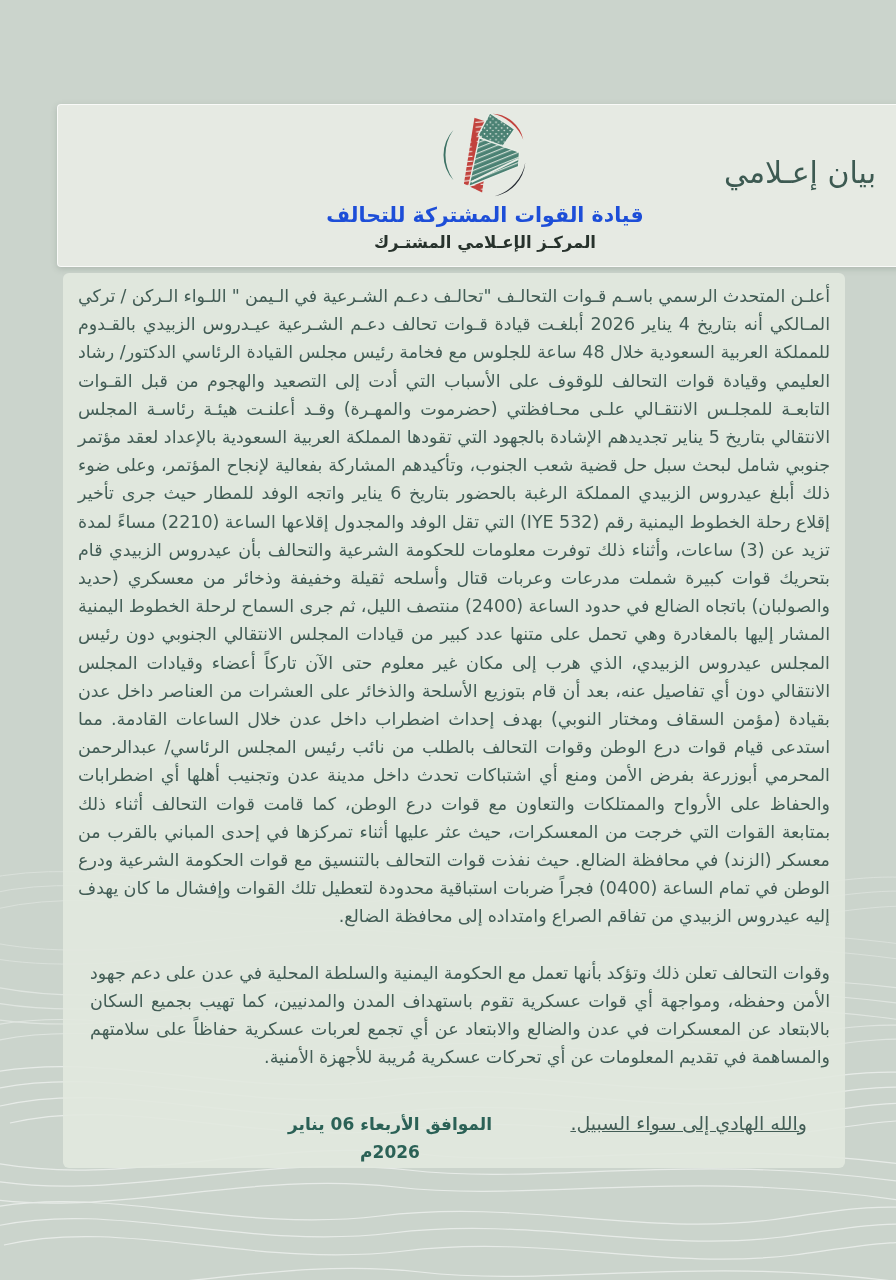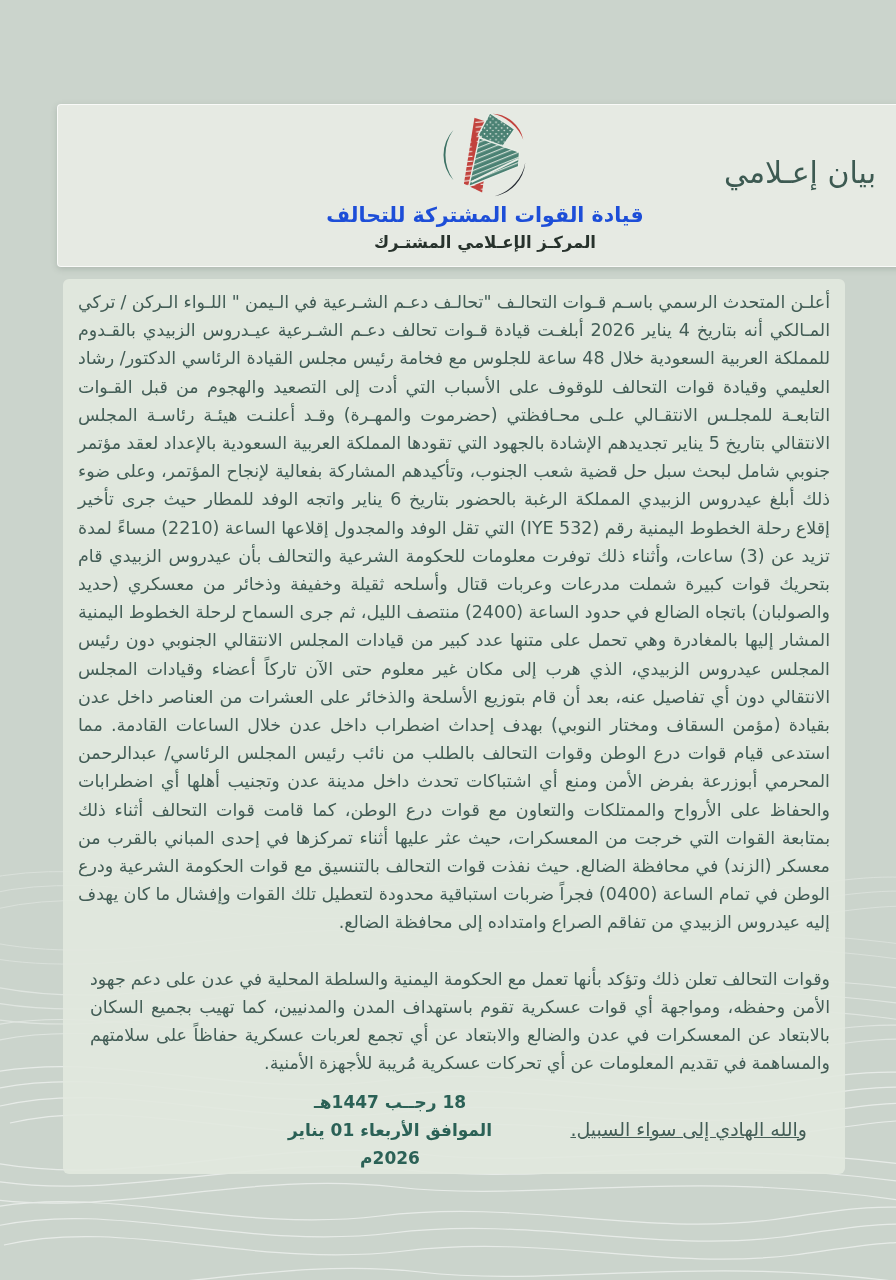--- a/index.html
+++ b/index.html
@@ -29,21 +29,21 @@
     position:absolute;top:98px;left:0;width:100%;text-align:center;
     font-weight:bold;font-size:20.5px;color:#1d4ed8;letter-spacing:.2px;
   }
   .org2{
     position:absolute;top:128px;left:0;width:100%;text-align:center;
     font-weight:bold;font-size:16.5px;color:#27322c;letter-spacing:.6px;
   }
 
   
   .panel{
-    position:absolute;left:63px;top:279px;width:782px;height:895px;
+    position:absolute;left:63px;top:273px;width:782px;height:895px;
     background:rgba(226,232,222,.92);border-radius:6px;z-index:1;
     box-sizing:border-box;padding:9px 15px 0 15px;
   }
   .panel p{
     margin:0;text-align:justify;
     font-size:17.5px;line-height:28.2px;color:#435d56;
     word-spacing:-0.5px;
   }
   .panel p + p{margin-top:28px;margin-left:12px;}
   .dua{
@@ -127,16 +127,15 @@
   <div class="stmt">بيان إعـلامي</div>
   <div class="org1">قيادة القوات المشتركة للتحالف</div>
   <div class="org2">المركـز الإعـلامي المشتـرك</div>
 </header>
 
 <main class="panel">
   <p>أعلـن المتحدث الرسمي باسـم قـوات التحالـف "تحالـف دعـم الشـرعية في الـيمن " اللـواء الـركن / تركي المـالكي أنه بتاريخ 4 يناير 2026 أبلغـت قيادة قـوات تحالف دعـم الشـرعية عيـدروس الزبيدي بالقـدوم للمملكة العربية السعودية خلال 48 ساعة للجلوس مع فخامة رئيس مجلس القيادة الرئاسي الدكتور/ رشاد العليمي وقيادة قوات التحالف للوقوف على الأسباب التي أدت إلى التصعيد والهجوم من قبل القـوات التابعـة للمجلـس الانتقـالي علـى محـافظتي (حضرموت والمهـرة) وقـد أعلنـت هيئـة رئاسـة المجلس الانتقالي بتاريخ 5 يناير تجديدهم الإشادة بالجهود التي تقودها المملكة العربية السعودية بالإعداد لعقد مؤتمر جنوبي شامل لبحث سبل حل قضية شعب الجنوب، وتأكيدهم المشاركة بفعالية لإنجاح المؤتمر، وعلى ضوء ذلك أبلغ عيدروس الزبيدي المملكة الرغبة بالحضور بتاريخ 6 يناير واتجه الوفد للمطار حيث جرى تأخير إقلاع رحلة الخطوط اليمنية رقم (IYE 532) التي تقل الوفد والمجدول إقلاعها الساعة (2210) مساءً لمدة تزيد عن (3) ساعات، وأثناء ذلك توفرت معلومات للحكومة الشرعية والتحالف بأن عيدروس الزبيدي قام بتحريك قوات كبيرة شملت مدرعات وعربات قتال وأسلحه ثقيلة وخفيفة وذخائر من معسكري (حديد والصولبان) باتجاه الضالع في حدود الساعة (2400) منتصف الليل، ثم جرى السماح لرحلة الخطوط اليمنية المشار إليها بالمغادرة وهي تحمل على متنها عدد كبير من قيادات المجلس الانتقالي الجنوبي دون رئيس المجلس عيدروس الزبيدي، الذي هرب إلى مكان غير معلوم حتى الآن تاركاً أعضاء وقيادات المجلس الانتقالي دون أي تفاصيل عنه، بعد أن قام بتوزيع الأسلحة والذخائر على العشرات من العناصر داخل عدن بقيادة (مؤمن السقاف ومختار النوبي) بهدف إحداث اضطراب داخل عدن خلال الساعات القادمة.  مما استدعى قيام قوات درع الوطن وقوات التحالف بالطلب من نائب رئيس المجلس الرئاسي/ عبدالرحمن المحرمي أبوزرعة  بفرض الأمن ومنع أي اشتباكات تحدث داخل مدينة عدن وتجنيب أهلها أي اضطرابات والحفاظ على الأرواح والممتلكات والتعاون مع قوات درع الوطن، كما قامت قوات التحالف أثناء ذلك بمتابعة القوات التي خرجت من المعسكرات، حيث عثر عليها أثناء تمركزها في إحدى المباني بالقرب من معسكر (الزند) في محافظة الضالع. حيث نفذت قوات التحالف بالتنسيق مع قوات الحكومة الشرعية ودرع الوطن في تمام الساعة (0400) فجراً ضربات استباقية محدودة لتعطيل تلك القوات وإفشال ما كان يهدف إليه عيدروس الزبيدي من تفاقم الصراع وامتداده إلى محافظة الضالع.</p>
   <p>وقوات التحالف تعلن ذلك وتؤكد بأنها تعمل مع الحكومة اليمنية والسلطة المحلية في عدن على دعم جهود الأمن وحفظه، ومواجهة أي قوات عسكرية تقوم باستهداف المدن والمدنيين، كما تهيب بجميع السكان بالابتعاد عن المعسكرات في عدن والضالع والابتعاد عن أي تجمع لعربات عسكرية حفاظاً على سلامتهم والمساهمة في تقديم المعلومات عن أي تحركات عسكرية مُريبة للأجهزة الأمنية.</p>
   <div class="dua">والله الهادي إلى سواء السبيل.</div>
   <div class="dates">
-    <div>18 رجــب 1447هـ</div>
-    <div>الموافق الأربعاء 01 يناير 2026م</div>
+    <div>الموافق الأربعاء 06 يناير 2026م</div>
   </div>
 </main>
 
 </body></html>

